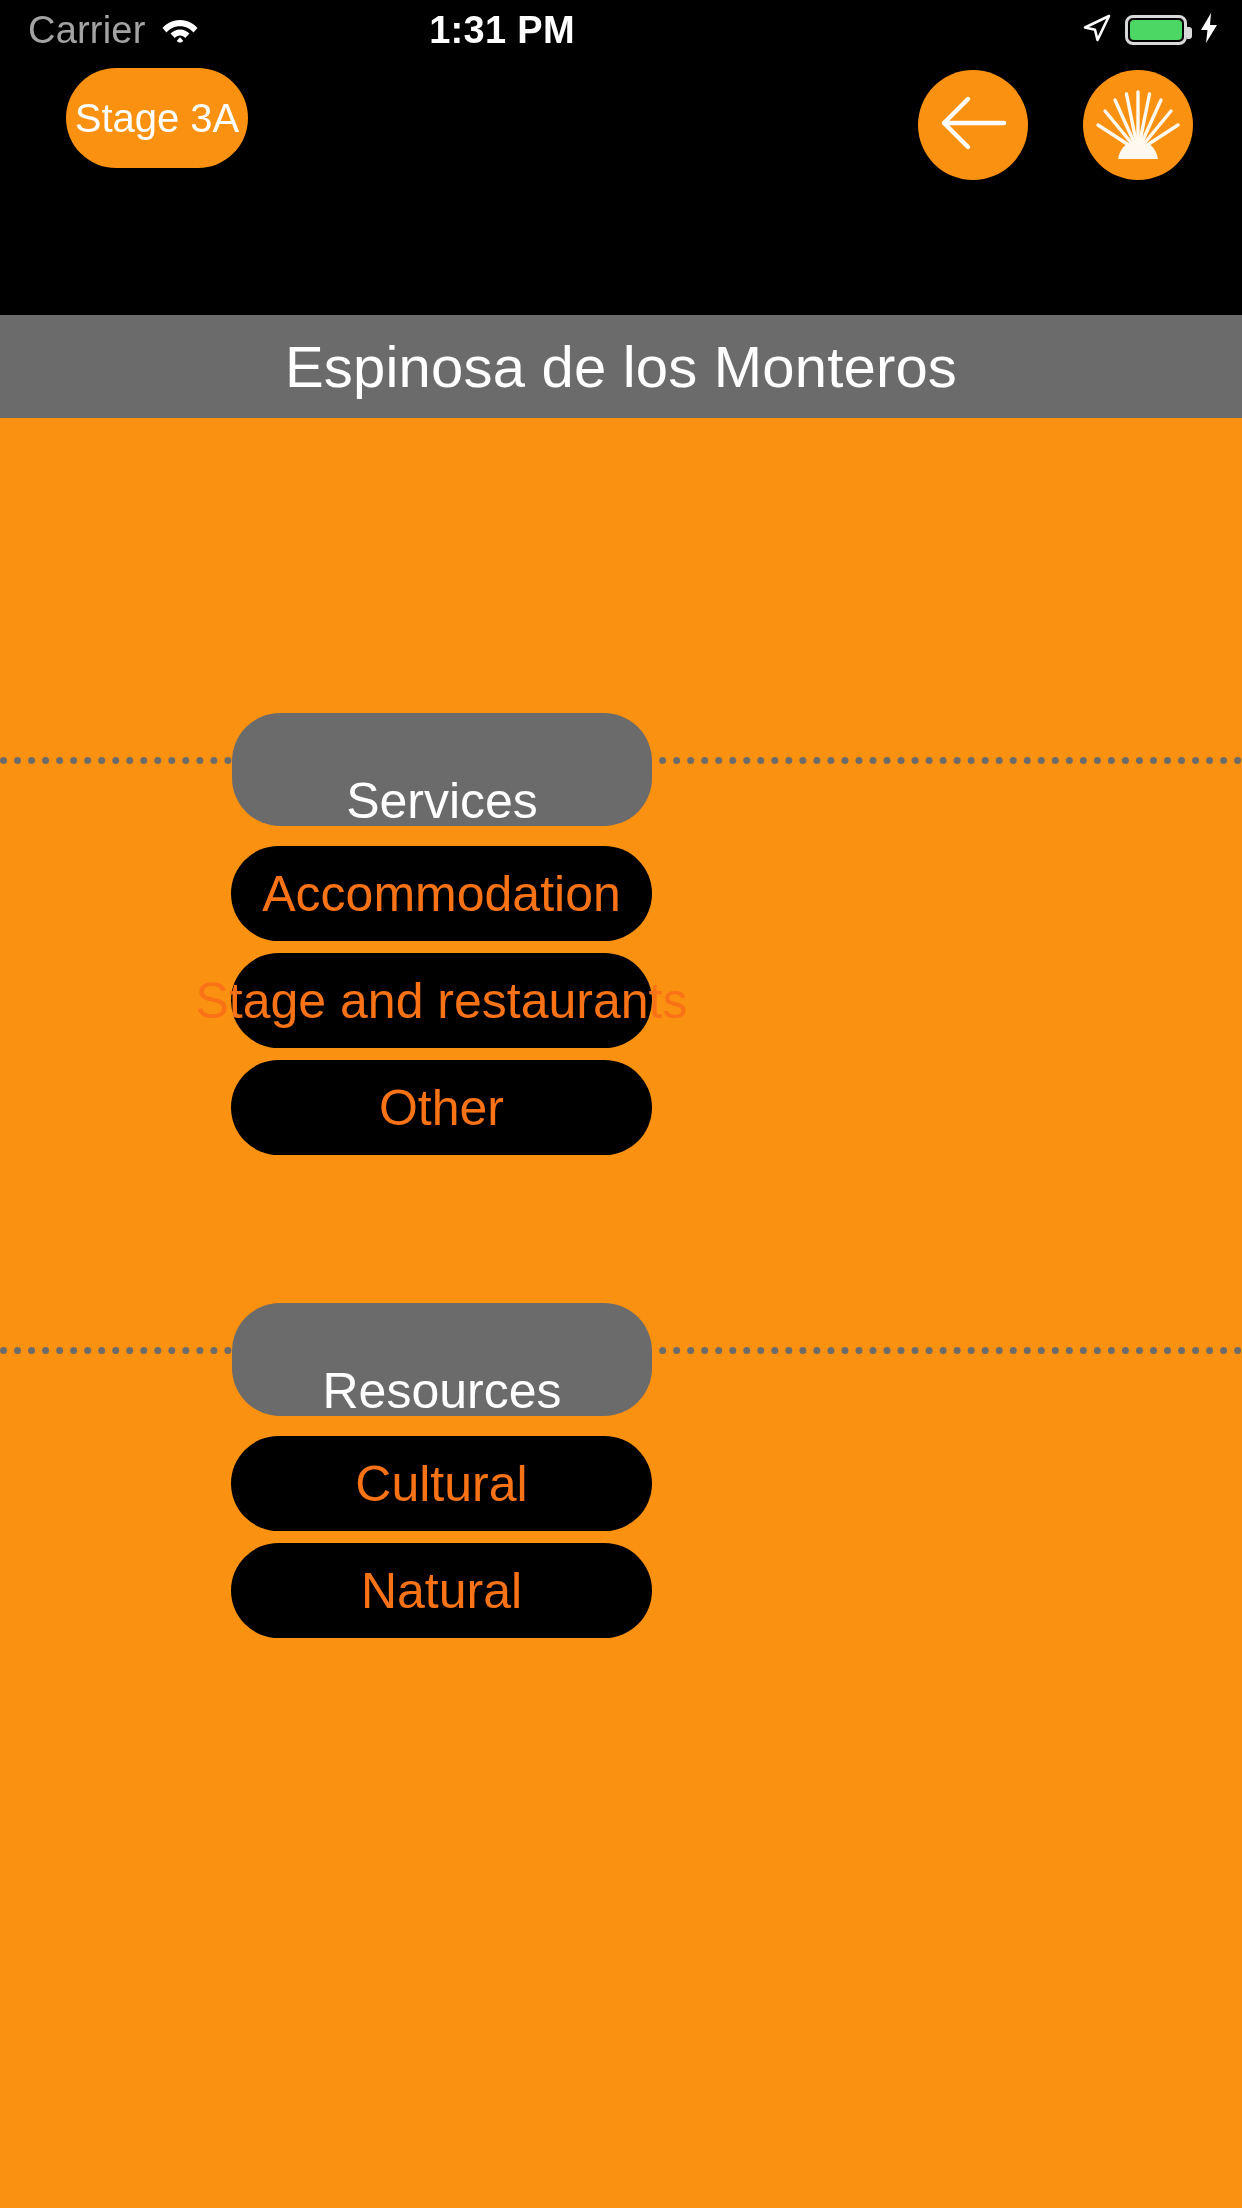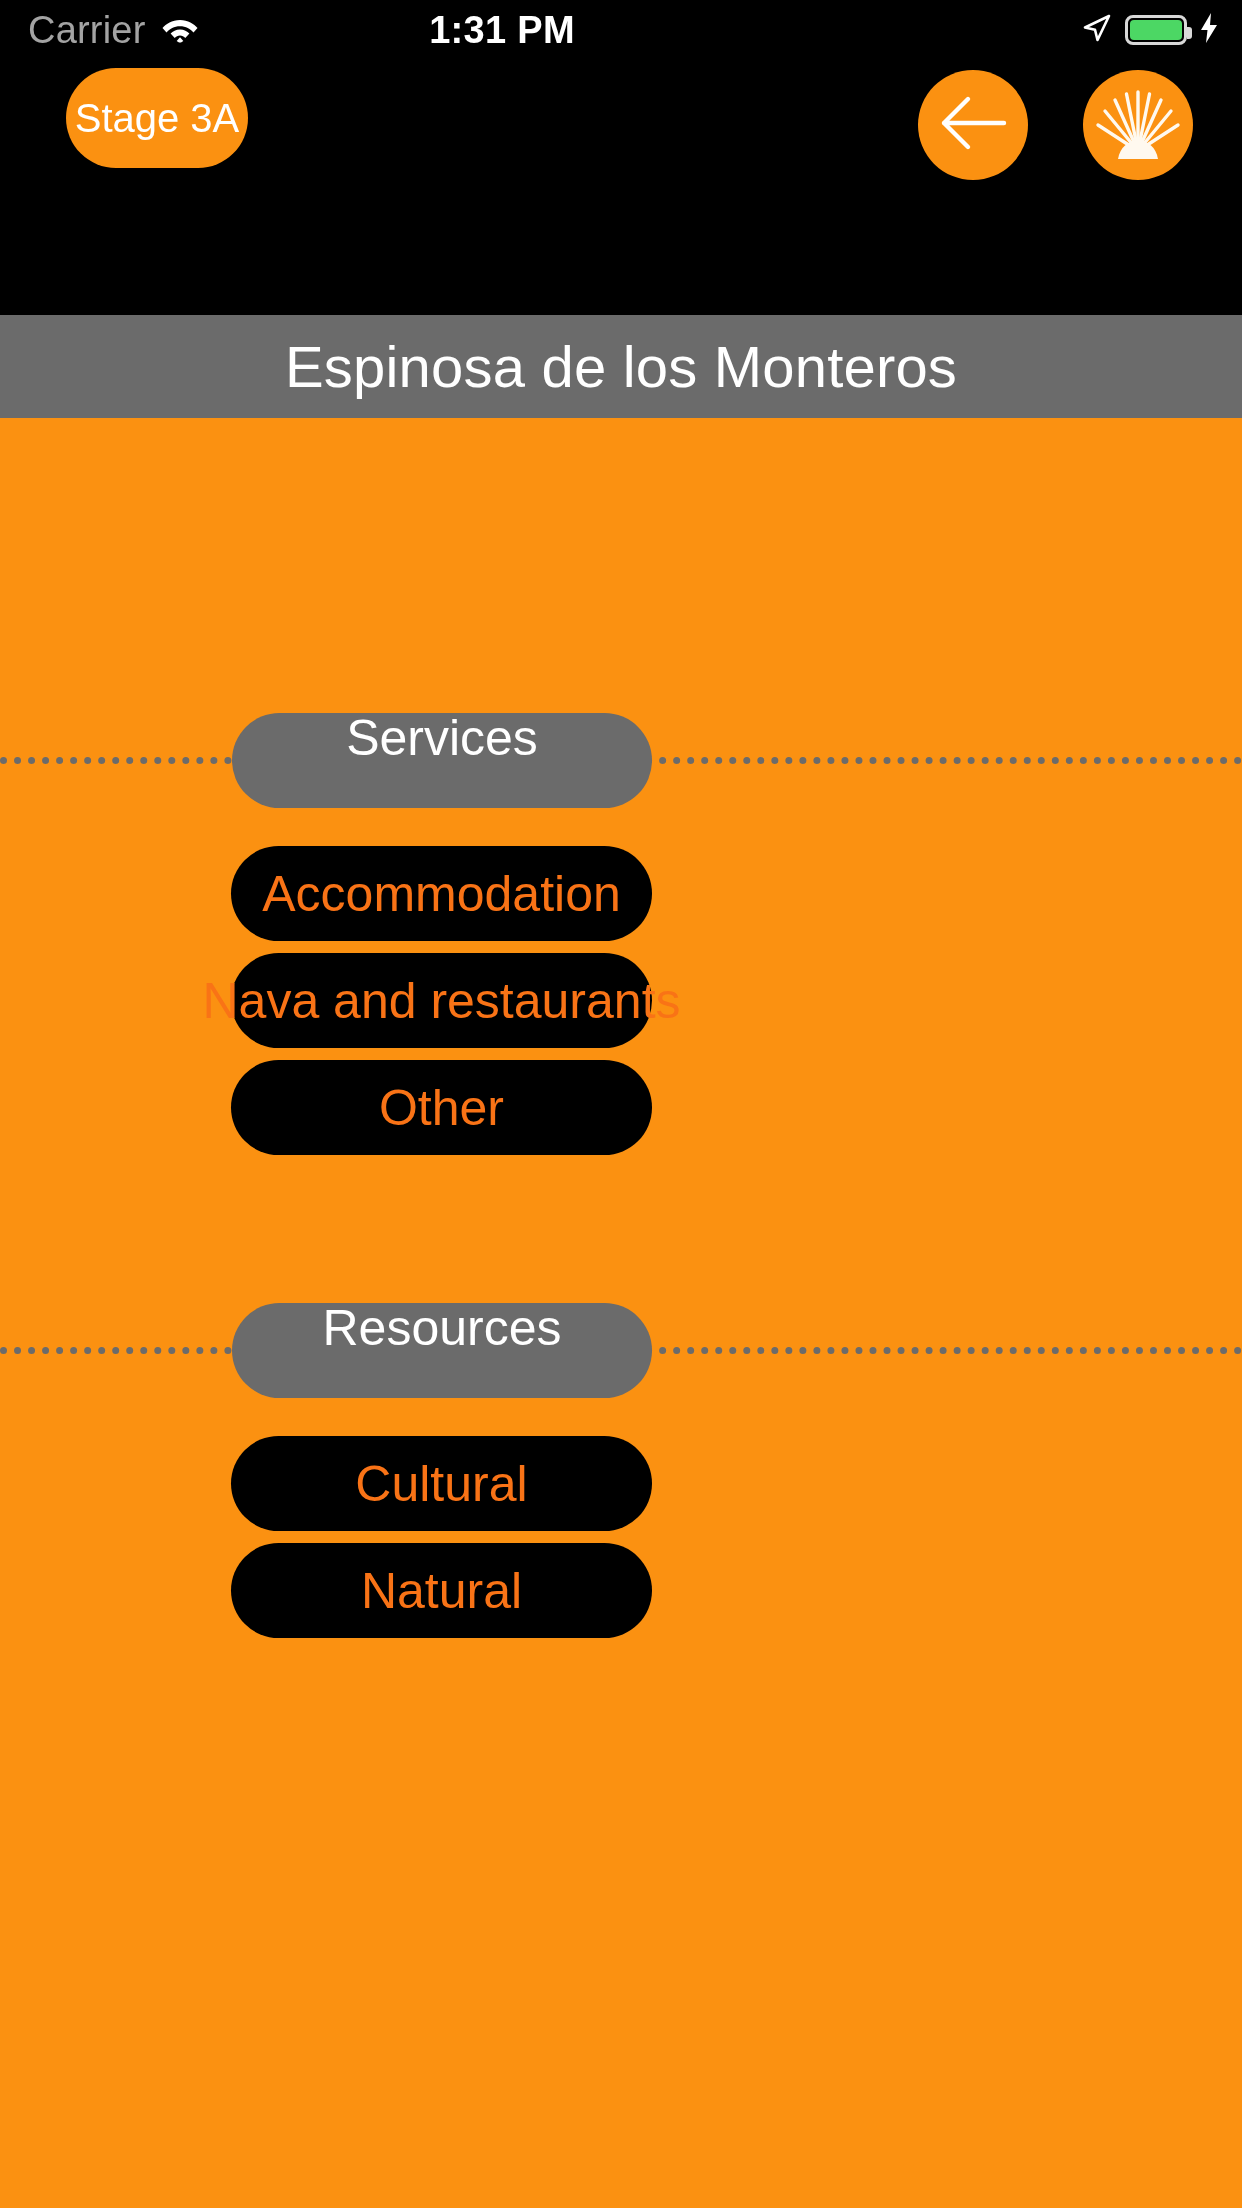--- a/index.html
+++ b/index.html
@@ -178,25 +178,25 @@
     left: 0;
     width: 1242px;
     height: 0;
     border-top: 7px dotted #6b6b6b;
   }
 
   .section-pill {
     position: absolute;
     left: 232px;
     width: 420px;
-    height: 95px;
+    height: 113px;
     background: #6b6b6b;
     border-radius: 48px;
     display: flex;
-    align-items: flex-start;
+    align-items: flex-end;
     justify-content: center;
     cursor: pointer;
   }
   .section-pill-label {
     color: #ffffff;
     font-size: 50px;
     line-height: 1;
   }
 
   .item-btn {
@@ -299,21 +299,21 @@
 
     <div class="section-divider" style="top:339px;"></div>
     <div class="section-pill" style="top:295px;">
       <span class="section-pill-label">Services</span>
     </div>
 
     <div class="item-btn" style="top:428px;">
       <span class="item-btn-label">Accommodation</span>
     </div>
     <div class="item-btn" style="top:535px;">
-      <span class="item-btn-label">Nava and restaurants</span>
+      <span class="item-btn-label">Stage and restaurants</span>
     </div>
     <div class="item-btn" style="top:642px;">
       <span class="item-btn-label">Other</span>
     </div>
 
     <div class="section-divider" style="top:929px;"></div>
     <div class="section-pill" style="top:885px;">
       <span class="section-pill-label">Resources</span>
     </div>
 

